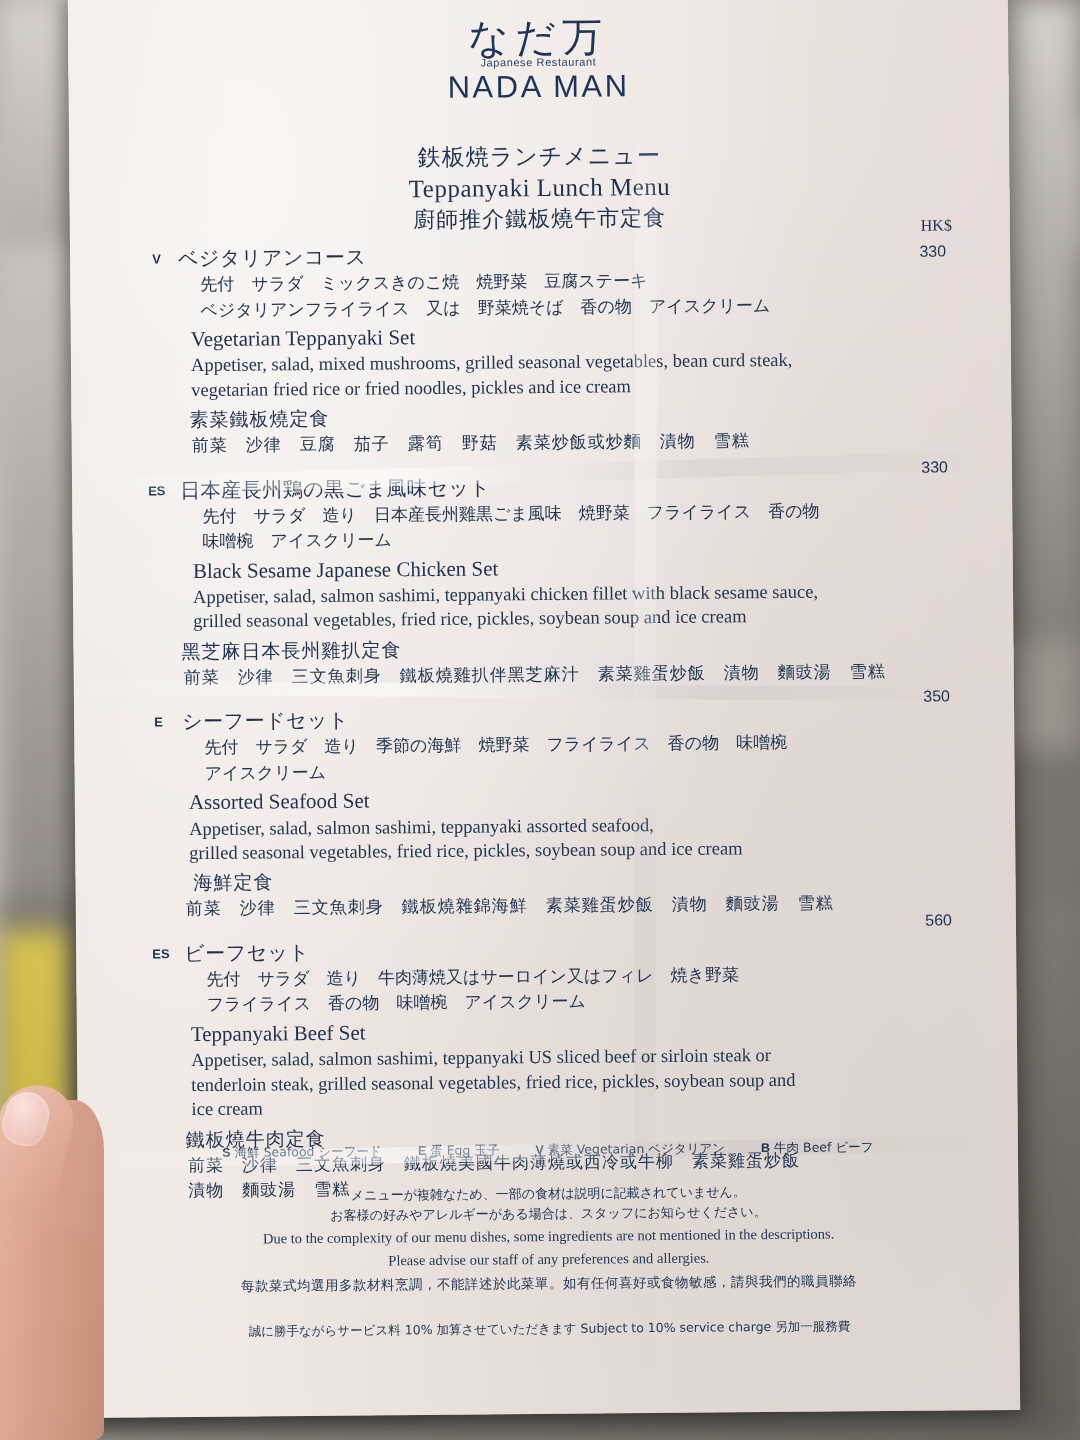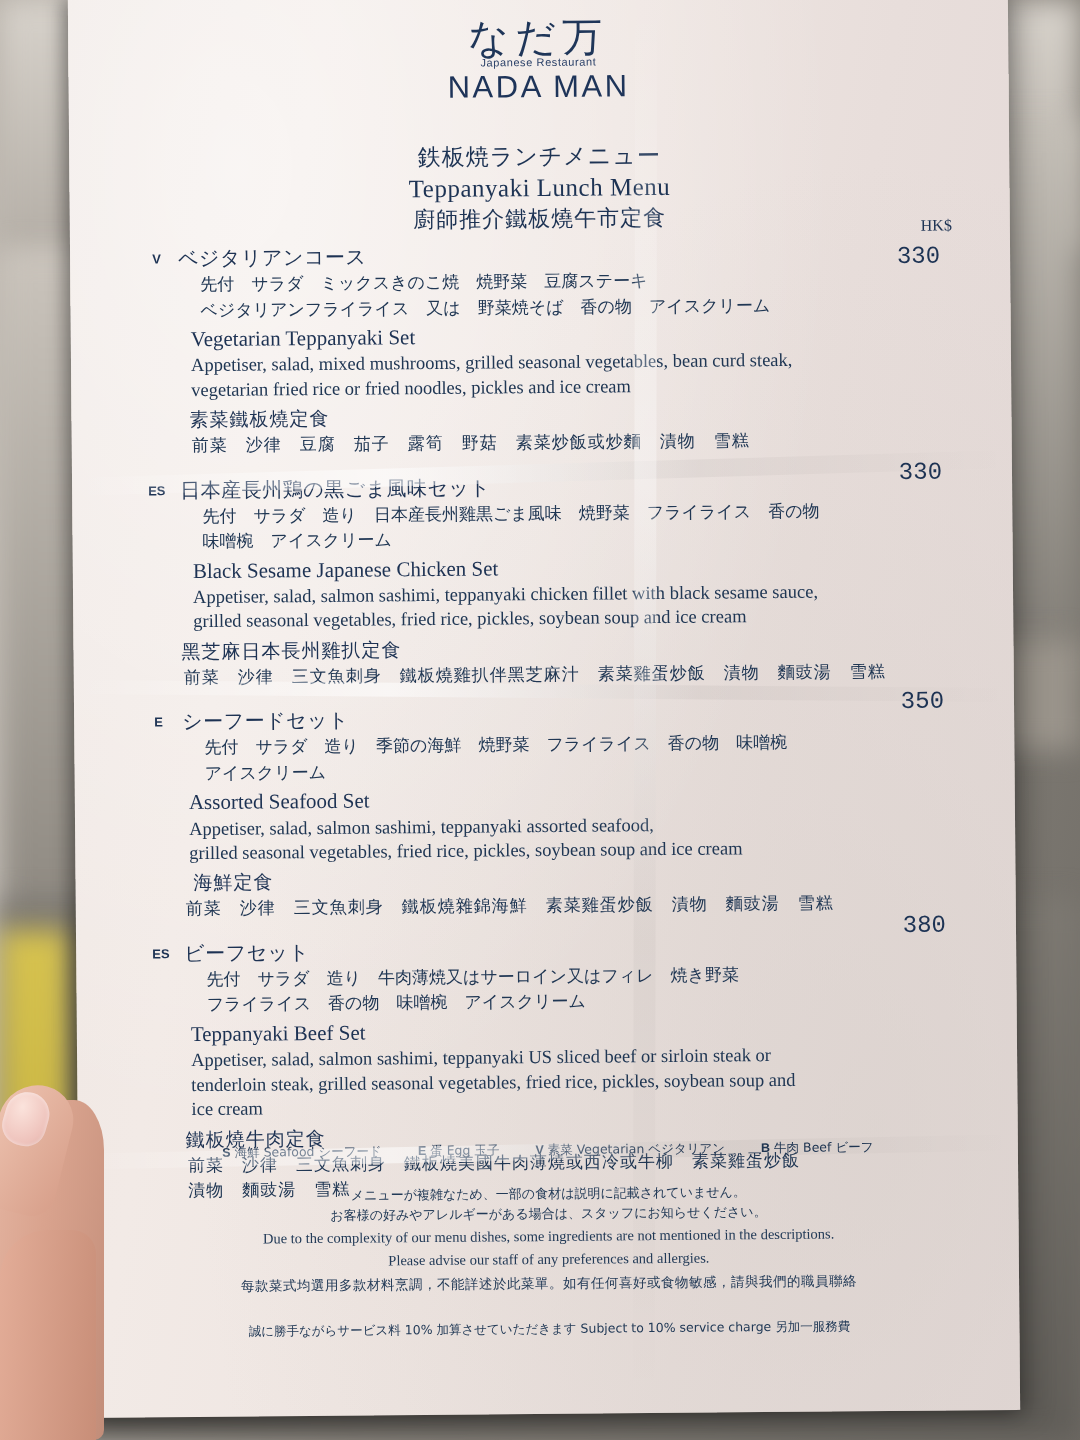--- a/index.html
+++ b/index.html
@@ -138,23 +138,23 @@
   .tag {
     position: absolute;
     left: 82px;
     font-family: "Liberation Sans", sans-serif;
     font-weight: bold;
     font-size: 13px;
     color: #1d3354;
   }
   .price {
     position: absolute;
-    right: 70px;
-    font-family: Liberation Mono, monospace;
-    font-size: 24px;
+    right: 64px;
+    font-family: Liberation Sans, sans-serif;
+    font-size: 16px;
     color: #1d3354;
   }
   .jp-name {
     font-family: "DejaVu Sans", sans-serif;
     font-size: 20px;
     letter-spacing: 0.5px;
     line-height: 1.35;
   }
   .jp-desc {
     font-family: "DejaVu Sans", sans-serif;
@@ -363,21 +363,21 @@
           <div class="jp-desc">アイスクリーム</div>
           <div class="en-name" style="padding-left:6px;">Assorted Seafood Set</div>
           <div class="en-desc" style="padding-left:6px;">Appetiser, salad, salmon sashimi, teppanyaki assorted seafood,</div>
           <div class="en-desc" style="padding-left:6px;">grilled seasonal vegetables, fried rice, pickles, soybean soup and ice cream</div>
           <div class="zh-name">海鮮定食</div>
           <div class="zh-desc" style="padding-left:2px;">前菜　沙律　三文魚刺身　鐵板燒雜錦海鮮　素菜雞蛋炒飯　漬物　麵豉湯　雪糕</div>
         </div>
 
         <div class="item">
           <div class="tag" style="top:6px; left:76px;">ES</div>
-          <div class="price" style="top:-22px;">380</div>
+          <div class="price" style="top:-22px;">560</div>
           <div class="jp-name">ビーフセット</div>
           <div class="jp-desc">先付　サラダ　造り　牛肉薄焼又はサーロイン又はフィレ　焼き野菜</div>
           <div class="jp-desc">フライライス　香の物　味噌椀　アイスクリーム</div>
           <div class="en-name" style="padding-left:6px;">Teppanyaki Beef Set</div>
           <div class="en-desc" style="padding-left:6px;">Appetiser, salad, salmon sashimi, teppanyaki US sliced beef or sirloin steak or</div>
           <div class="en-desc" style="padding-left:6px;">tenderloin steak, grilled seasonal vegetables, fried rice, pickles, soybean soup and</div>
           <div class="en-desc" style="padding-left:6px;">ice cream</div>
           <div class="zh-name" style="padding-left:0;">鐵板燒牛肉定食</div>
           <div class="zh-desc" style="padding-left:2px;">前菜　沙律　三文魚刺身　鐵板燒美國牛肉薄燒或西冷或牛柳　素菜雞蛋炒飯</div>
           <div class="zh-desc" style="padding-left:2px;">漬物　麵豉湯　雪糕</div>

